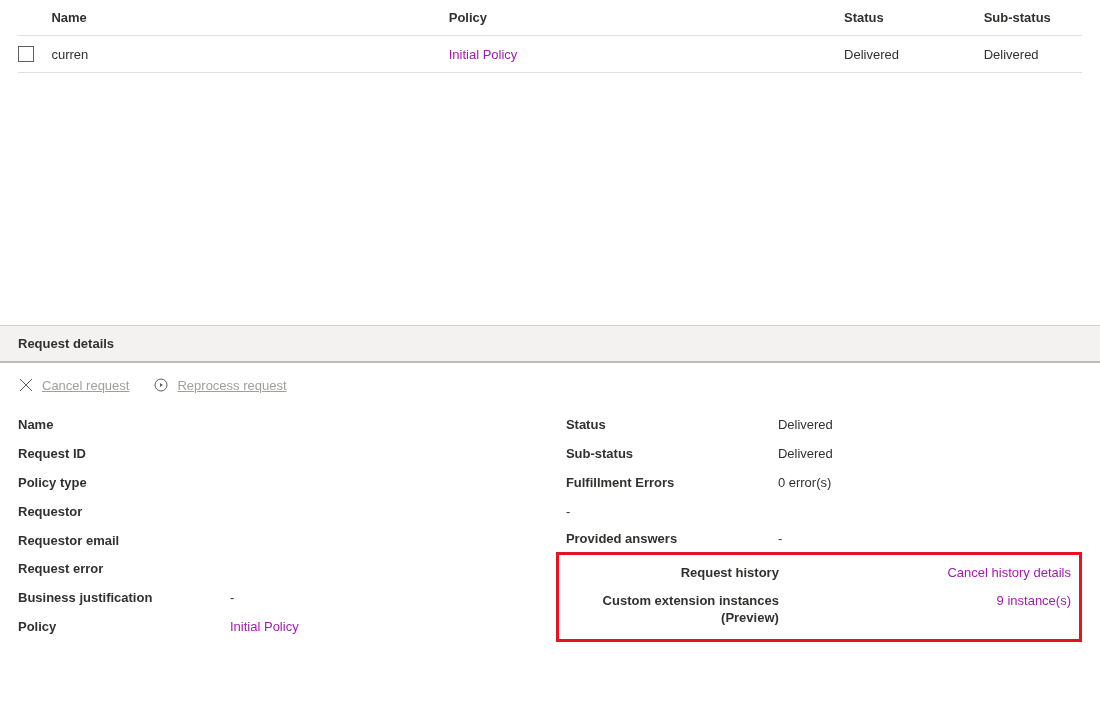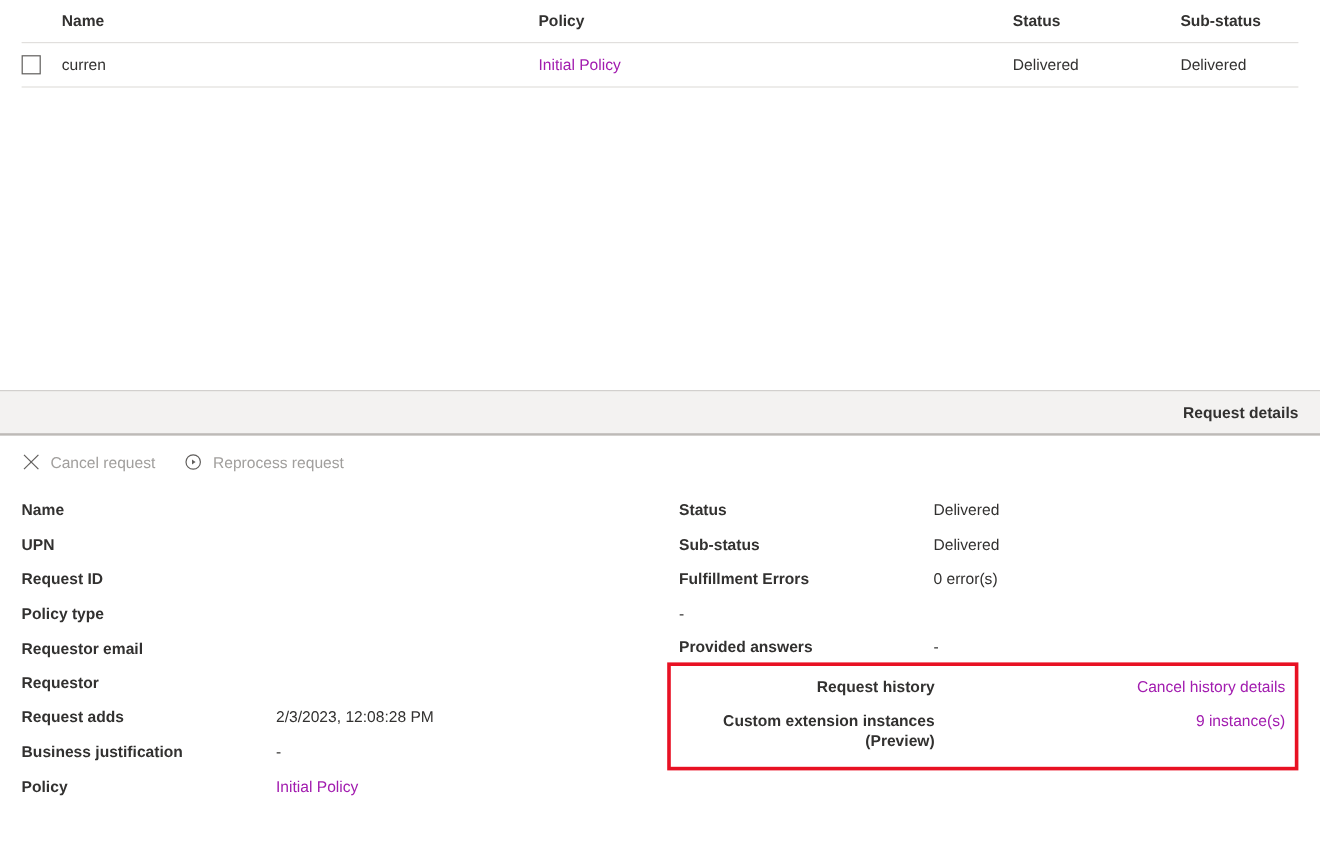--- a/index.html
+++ b/index.html
@@ -17,21 +17,21 @@
     }
     .tbl-header {
       display: flex;
       border-bottom: 1px solid #e1dfdd;
       padding: 10px 0 10px 0;
       font-weight: 600;
       color: #323130;
     }
     .tbl-row {
       display: flex;
-      align-items: flex-start;
+      align-items: center;
       padding: 10px 0;
       border-bottom: 1px solid #e1dfdd;
     }
     .col-check { width: 34px; display: flex; align-items: center; }
     .col-name { width: 404px; }
     .col-policy { width: 402px; }
     .col-status { width: 142px; }
     .col-sub { width: 100px; }
     .checkbox {
       width: 16px; height: 16px;
@@ -41,28 +41,28 @@
     }
     .link { color: #a21caf; cursor: pointer; }
     .details-header-bar {
       background: #f3f2f1;
       border-top: 1px solid #d2d0ce;
       border-bottom: 2px solid #bdbab7;
       padding: 10px 18px;
       font-weight: 600;
       color: #323130;
       margin-top: 252px;
-      text-align: right;
     }
     .action-row {
       display: flex;
       align-items: center;
       gap: 24px;
       padding: 14px 18px 12px 18px;
       color: #a19f9d;
+      text-decoration: underline;
     }
     .action-item {
       display: flex;
       align-items: center;
       gap: 8px;
       color: #a19f9d;
       cursor: default;
     }
     .action-item svg { stroke: #605e5c; }
     .details-grid {
@@ -139,41 +139,36 @@
   </div>
 </div>
 
 <div class="details-grid">
   <div class="details-col">
     <div class="drow">
         <div class="dlabel">Name</div>
         <div class="dval"></div>
       </div>
     <div class="drow">
-        <div class="dlabel">UPN</div>
-        <div class="dval"></div>
-      </div>
-    <div class="drow">
         <div class="dlabel">Request ID</div>
         <div class="dval"></div>
       </div>
     <div class="drow">
         <div class="dlabel">Policy type</div>
       </div>
     <div class="drow">
+        <div class="dlabel">Requestor</div>
+        <div class="dval"></div>
+      </div>
+    <div class="drow">
         <div class="dlabel">Requestor email</div>
         <div class="dval"></div>
       </div>
     <div class="drow">
-        <div class="dlabel">Requestor</div>
-        <div class="dval"></div>
-      </div>
-    <div class="drow">
-        <div class="dlabel">Request adds</div>
-        <div class="dval">2/3/2023, 12:08:28 PM</div>
+        <div class="dlabel">Request error</div>
       </div>
     <div class="drow">
         <div class="dlabel">Business justification</div>
         <div class="dval">-</div>
       </div>
     <div class="drow">
         <div class="dlabel">Policy</div>
         <div class="dval"><span class="link">Initial Policy</span></div>
       </div>
   </div>

